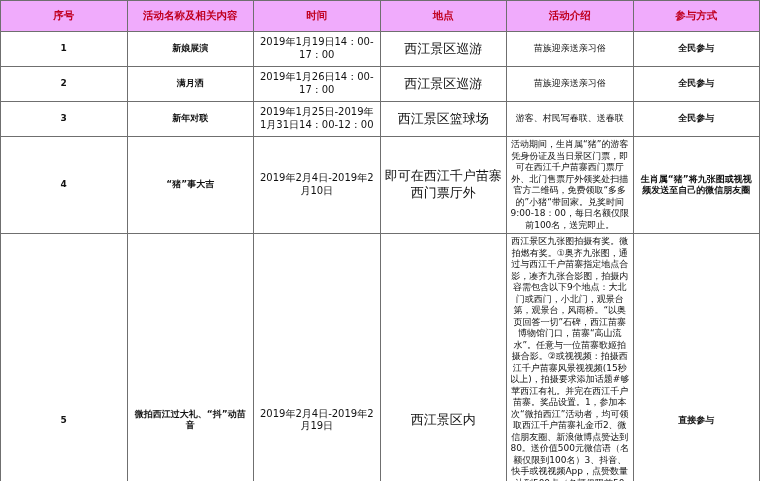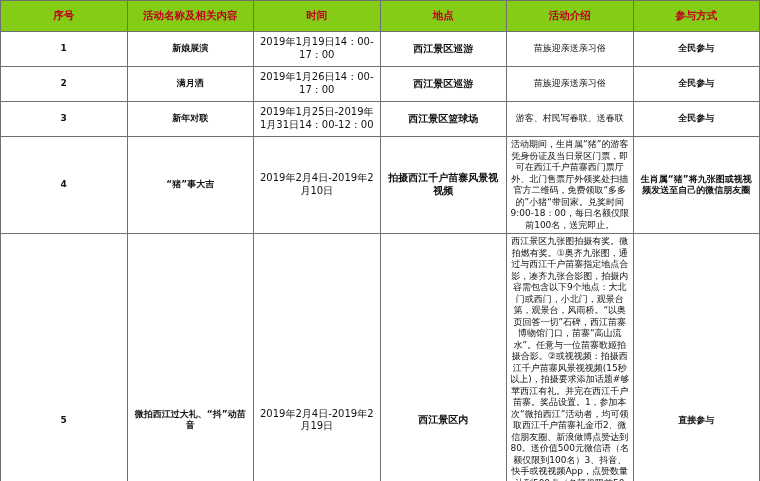--- a/index.html
+++ b/index.html
@@ -21,21 +21,21 @@
   }
   table.schedule th,
   table.schedule td {
     border: 1px solid #6f6f6f;
     vertical-align: middle;
     text-align: center;
     padding: 2px 3px;
     line-height: 1.28;
   }
   thead th {
-    background: #84cc16;
+    background: #f0abfc;
     color: #c00020;
     font-weight: bold;
     font-size: 10.5px;
     height: 26px;
   }
   tbody td {
     font-size: 9px;
     color: #111111;
   }
   td.col-seq { width: 30px; }
@@ -57,22 +57,21 @@
     padding: 3px 5px;
     line-height: 1.35;
   }
   td.intro-center {
     text-align: center;
   }
   td.col-time {
     font-size: 10px;
   }
   td.col-place {
-    font-size: 10px;
-    font-weight: bold;
+    font-size: 13px;
   }
   .row-short td { height: 30px; }
 </style>
 </head>
 <body>
 
 <table class="schedule">
   <thead>
     <tr>
       <th>序号</th>
@@ -105,21 +104,21 @@
       <td class="col-name">新年对联</td>
       <td class="col-time">2019年1月25日-2019年1月31日14：00-12：00</td>
       <td class="col-place">西江景区篮球场</td>
       <td class="col-intro intro-center">游客、村民写春联、送春联</td>
       <td class="col-join">全民参与</td>
     </tr>
     <tr>
       <td class="col-seq">4</td>
       <td class="col-name">“猪”事大吉</td>
       <td class="col-time">2019年2月4日-2019年2月10日</td>
-      <td class="col-place">拍摄西江千户苗寨风景视视频</td>
+      <td class="col-place">即可在西江千户苗寨西门票厅外</td>
       <td class="col-intro">活动期间，生肖属“猪”的游客凭身份证及当日景区门票，即可在西江千户苗寨西门票厅外、北门售票厅外领奖处扫描官方二维码，免费领取“多多的”小猪“带回家。兑奖时间9:00-18：00，每日名额仅限前100名，送完即止。</td>
       <td class="col-join">生肖属“猪”将九张图或视视频发送至自己的微信朋友圈</td>
     </tr>
     <tr>
       <td class="col-seq">5</td>
       <td class="col-name">微拍西江过大礼、“抖”动苗音</td>
       <td class="col-time">2019年2月4日-2019年2月19日</td>
       <td class="col-place">西江景区内</td>
       <td class="col-intro">西江景区九张图拍摄有奖。微拍燃有奖。①奥齐九张图，通过与西江千户苗寨指定地点合影，凑齐九张合影图，拍摄内容需包含以下9个地点：大北门或西门，小北门，观景台第，观景台，风雨桥。“以奥页回答一切”石碑，西江苗寨博物馆门口，苗寨“高山流水”。任意与一位苗寨歌姬拍摄合影。②或视视频：拍摄西江千户苗寨风景视视频(15秒以上)，拍摄要求添加话题#够苹西江有礼。并完在西江千户苗寨。奖品设置。1，参加本次“微拍西江”活动者，均可领取西江千户苗寨礼金币2、微信朋友圈、新浪做博点赞达到80。送价值500元微信语（名额仅限到100名）3、抖音、快手或视视频App，点赞数量达到500点（名额仅限前50名）。④送奖说明：活动期间，将九张图或视视频发送至自己的微信朋友圈、新浪微博、抖音、快手网络平台的游客。可凭相关发送页面，到西江千户苗寨北门票厅外、西门票厅外或歌歌古窖为处领奖处扫描官方二维码，并领取奖品。兑奖时间为9:00-18：00，送完即止。</td>
       <td class="col-join">直接参与</td>

